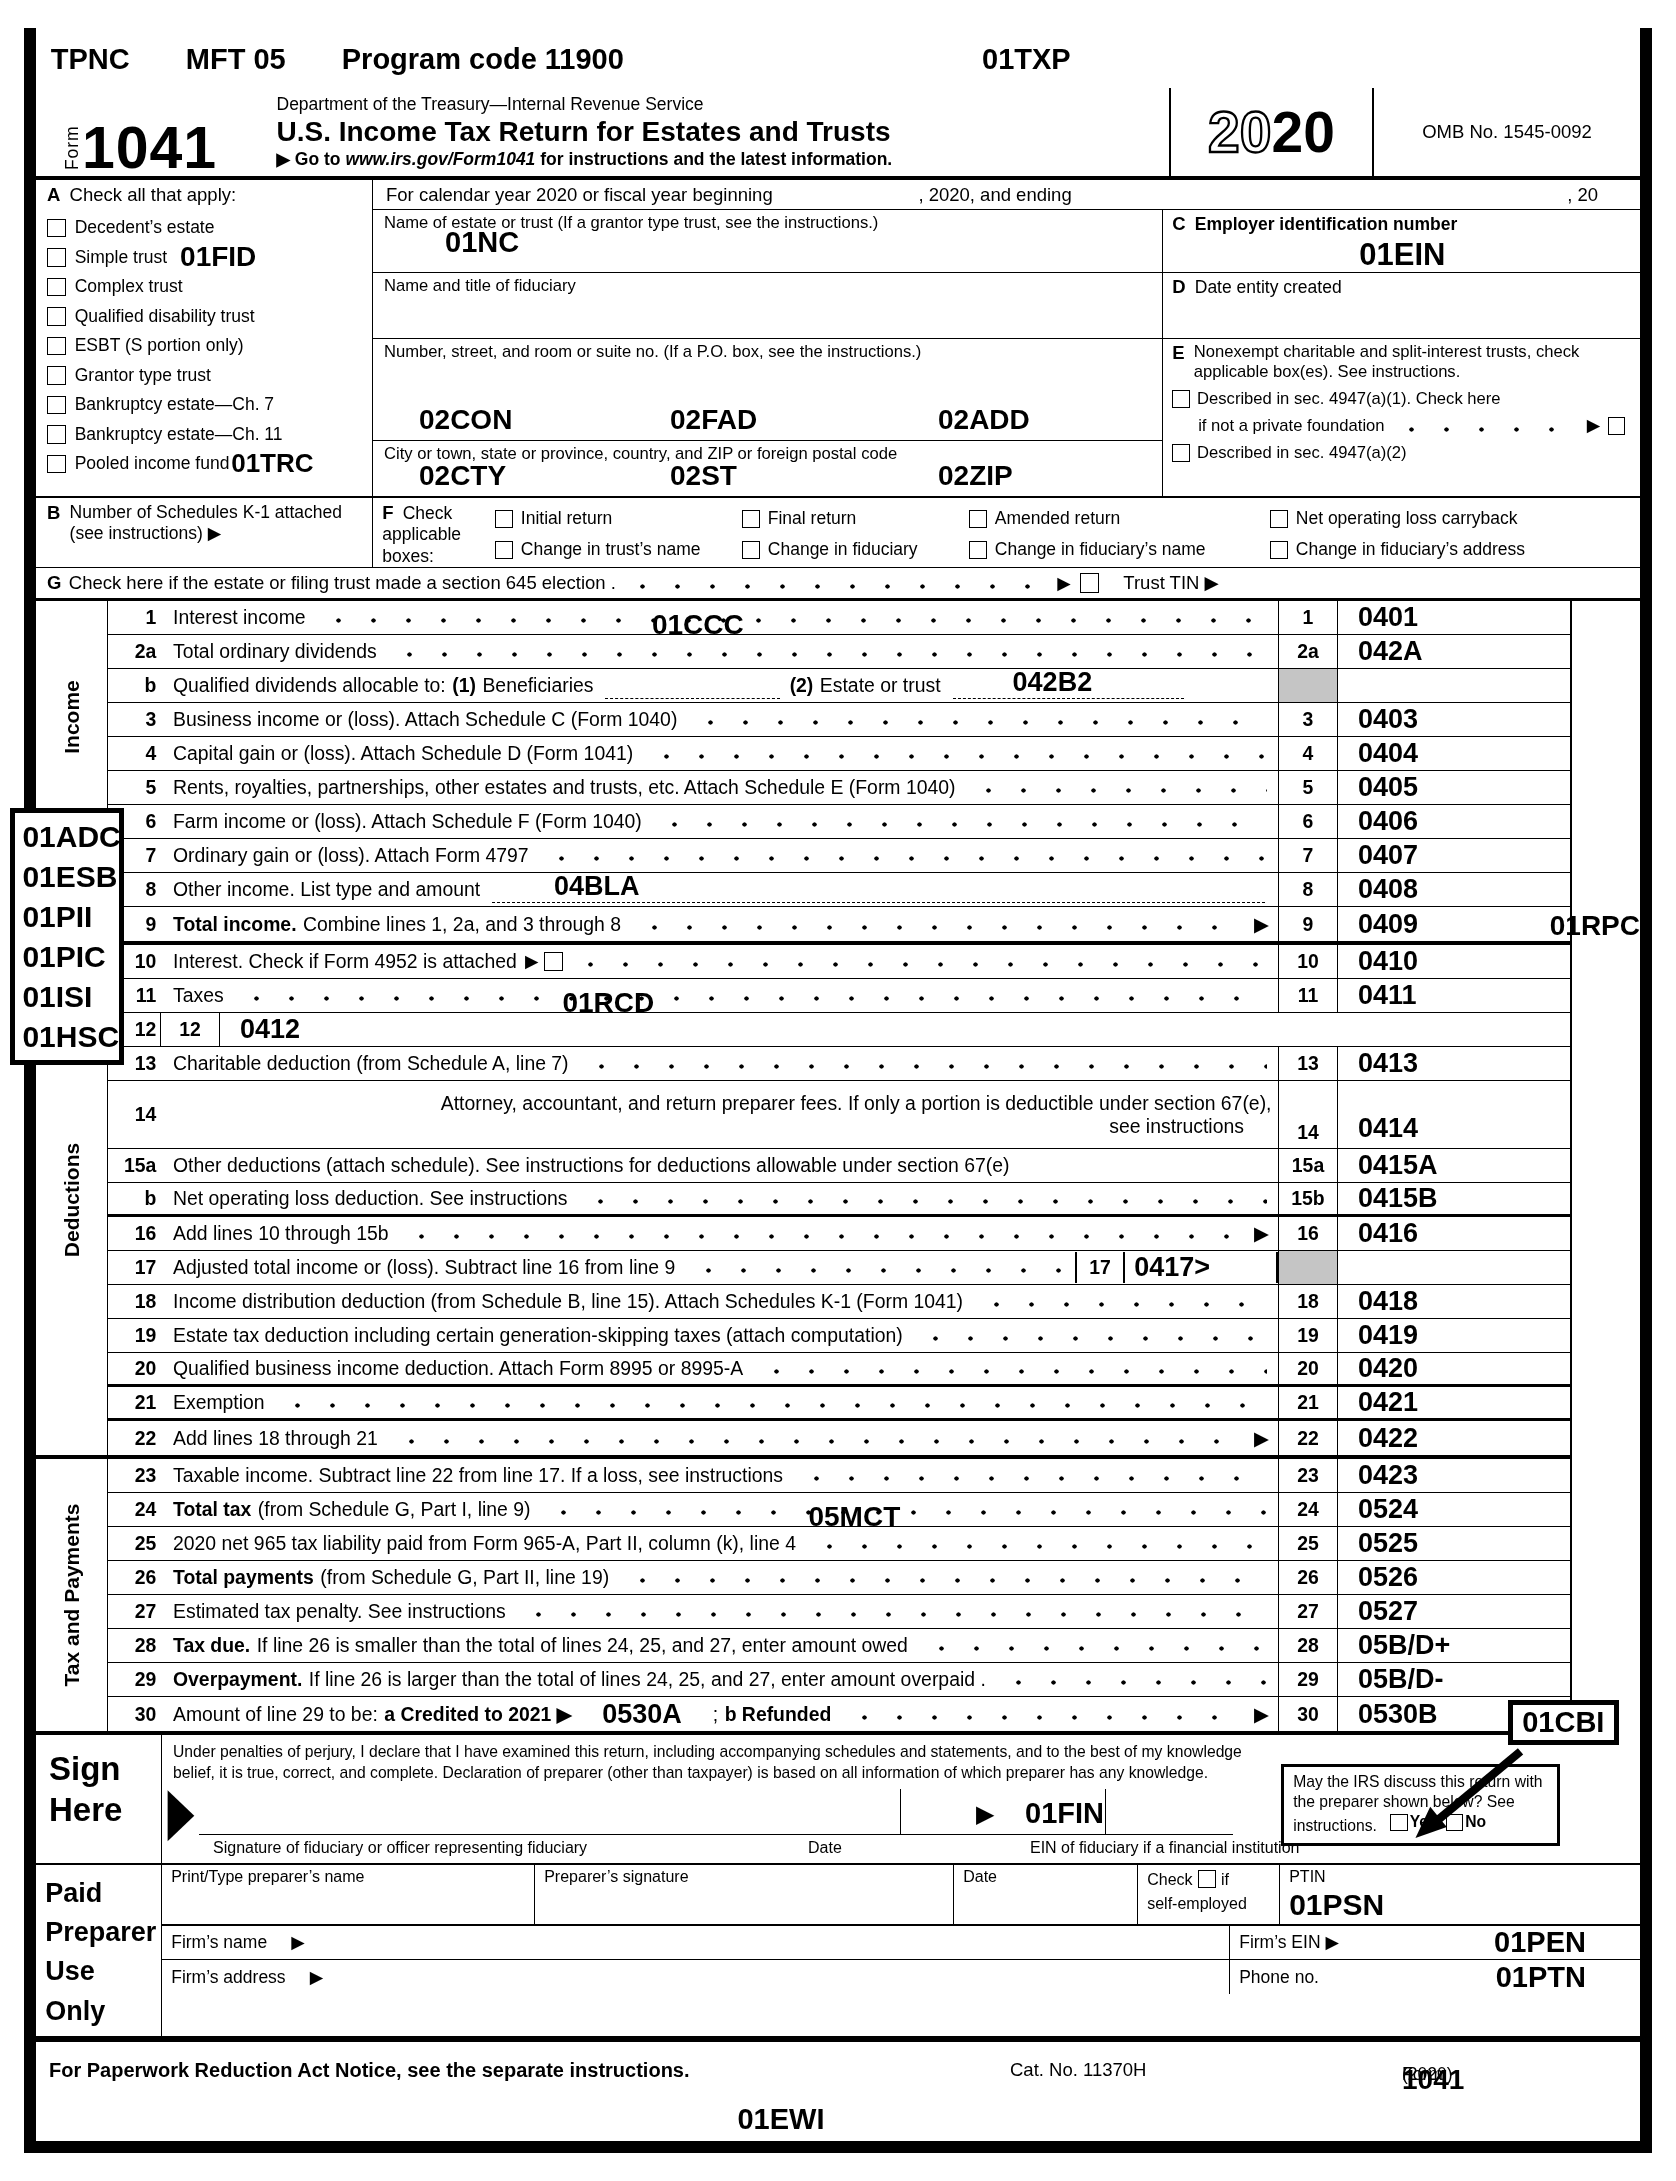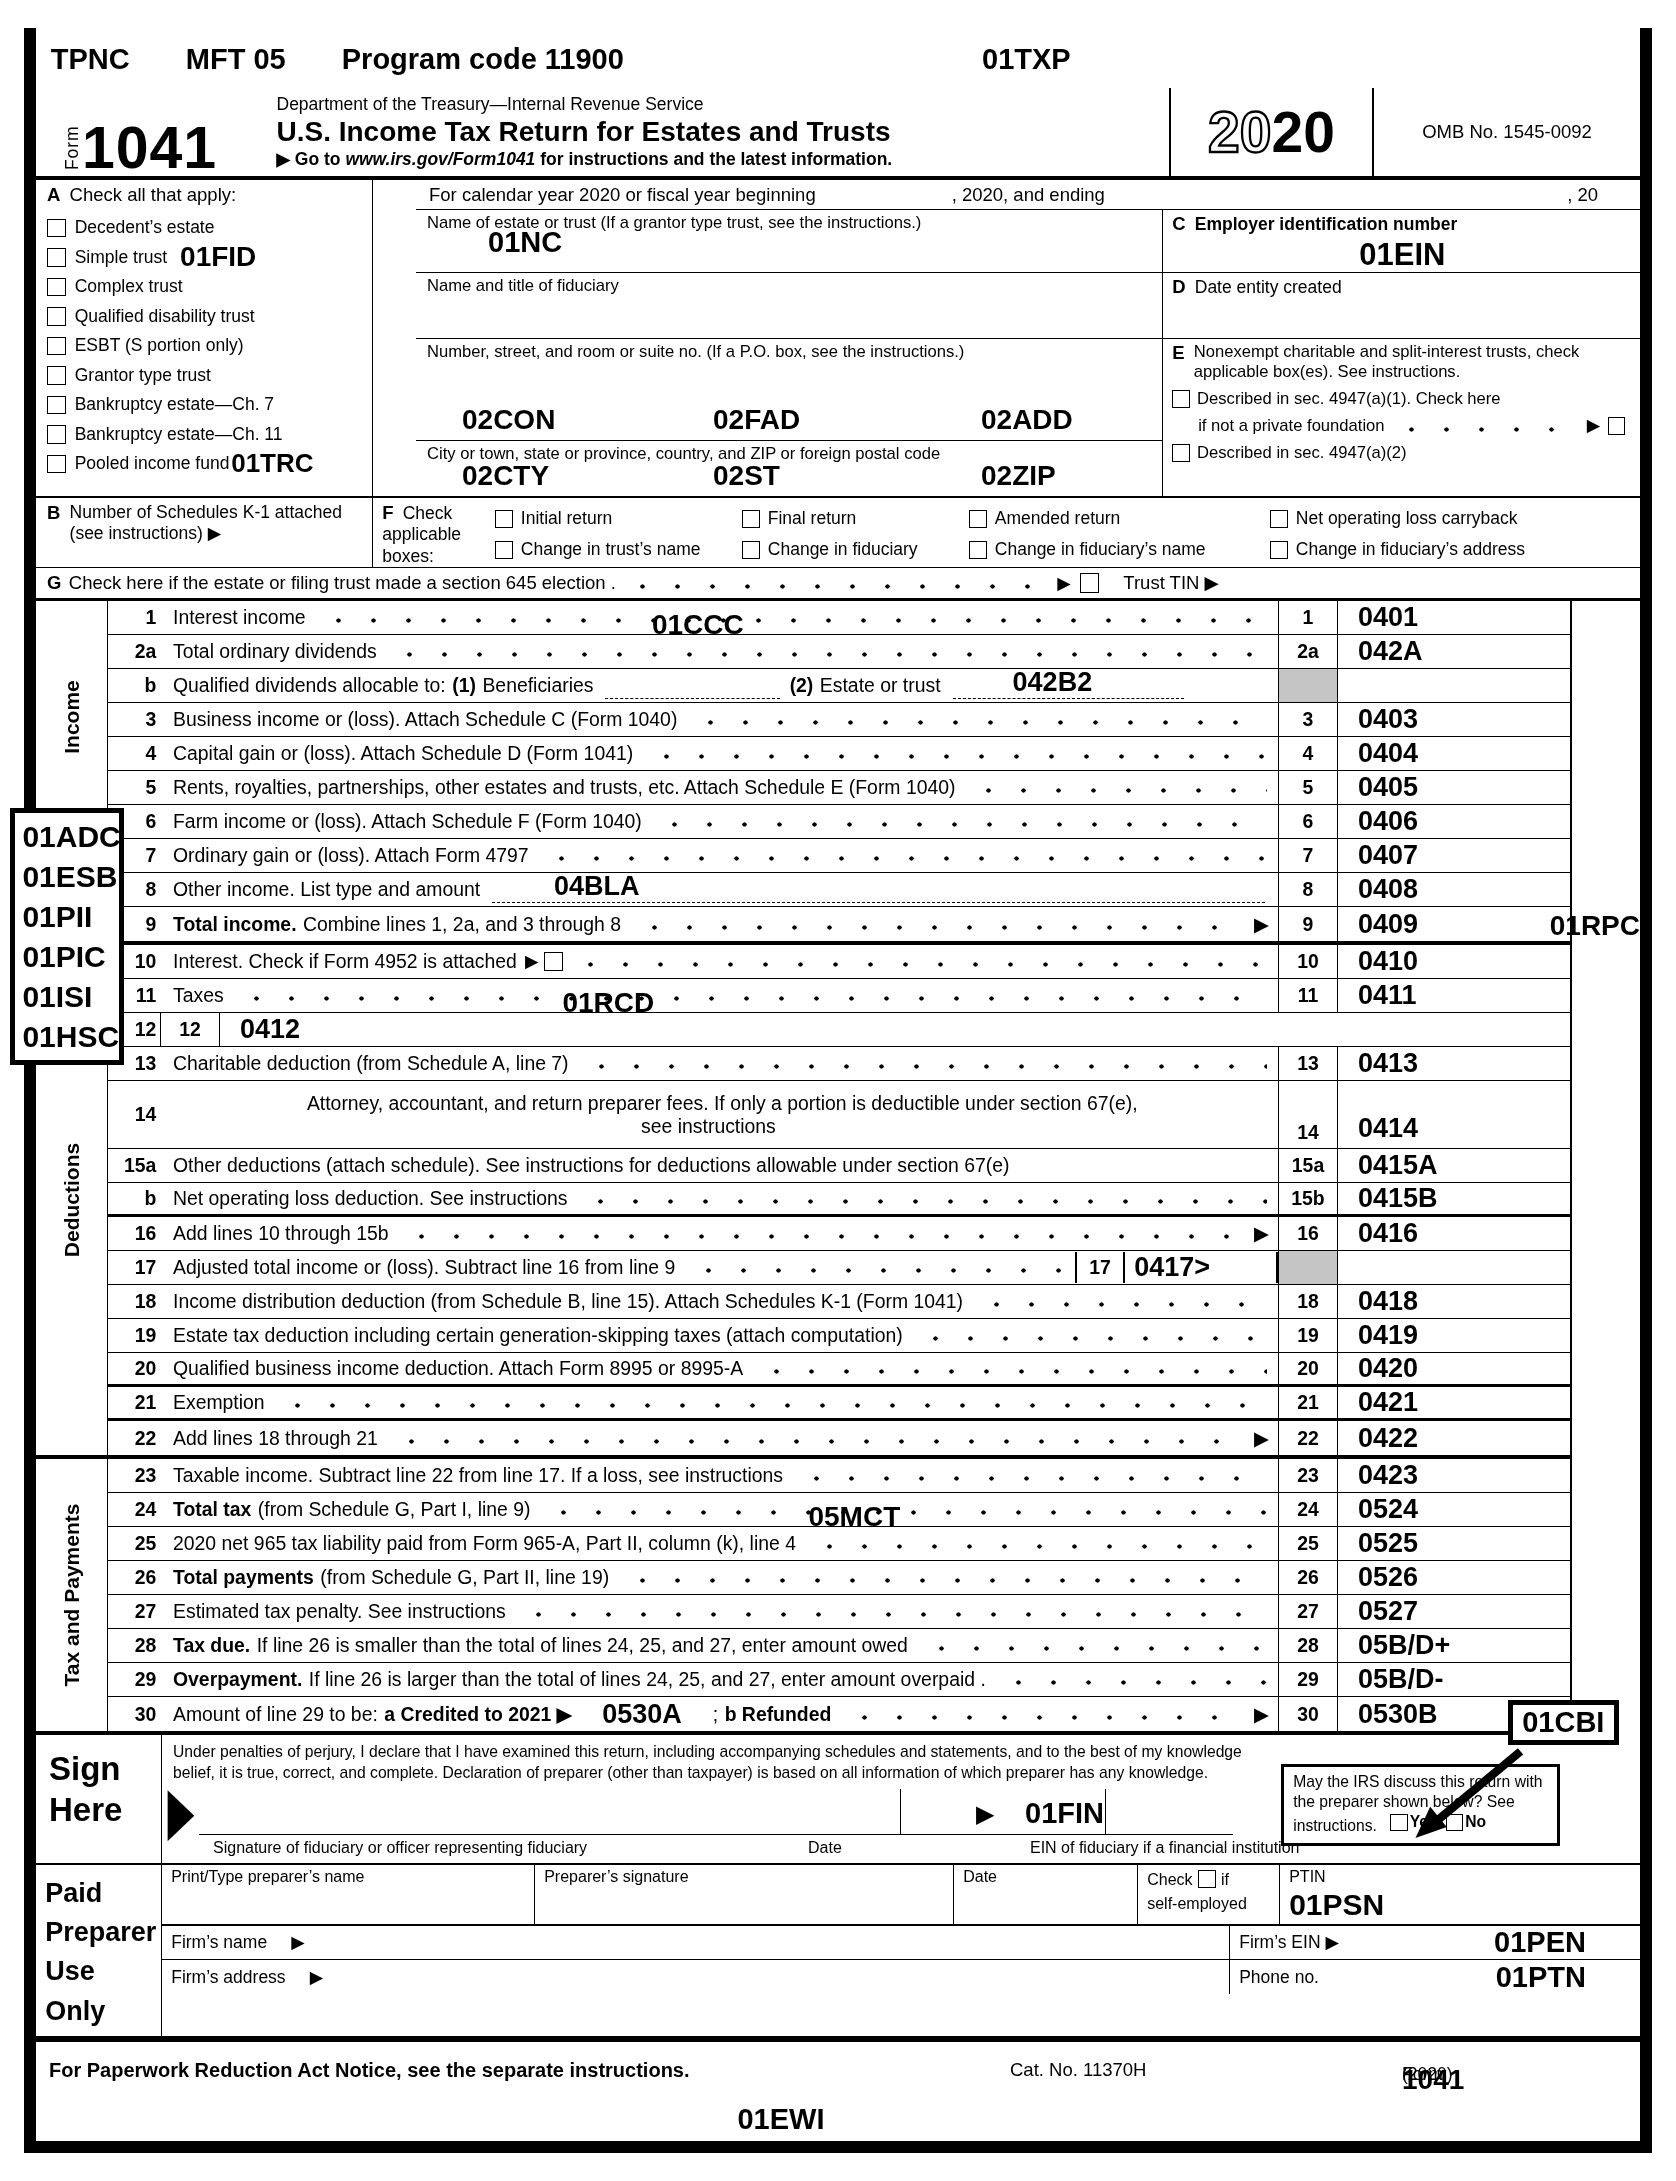--- a/index.html
+++ b/index.html
@@ -29,21 +29,21 @@
   .form-num { font-size: 59px; font-weight: bold; line-height: 0.95; letter-spacing: 0.9px; }
   .mh-center { flex: 1; padding: 5.5px 0 3.7px 5.5px; }
   .mh-agency { font-size: 17.5px; }
   .mh-title { font-size: 28px; font-weight: bold; margin: 1.8px 0 0.9px 0; }
   .mh-goto { font-size: 17.5px; font-weight: bold; }
   .mh-goto .url { font-style: italic; }
   .year-box { width: 205px; border-left: 2.8px solid #000; border-right: 2.8px solid #000; display:flex; align-items:center; justify-content:center; font-size: 57px; font-weight: bold; }
   .yr-outline { color:#fff; -webkit-text-stroke: 2.3px #000; }
   .omb { width: 266px; display:flex; align-items:center; justify-content:center; font-size: 18.5px; }
   
-  .entity { display:flex; border-bottom: 2.3px solid #000; gap: 43px; }
+  .entity { display:flex; border-bottom: 2.3px solid #000; }
   .col-a { width: 337px; border-right: 1.8px solid #000; padding: 3.7px 0 0 11px; overflow: visible; }
   .a-title { font-size: 18.5px; margin-bottom: 7.4px; }
   .a-letter, .letter { font-weight: bold; font-size: 18.5px; margin-right: 9.2px; }
   .a-item { display:flex; align-items:center; height: 29.5px; font-size: 17.5px; white-space: nowrap; }
   .cbox { display:inline-block; width: 18.5px; height: 18.5px; border: 1.8px solid #000; background:#fff; flex: none; }
   .a-item .cbox { margin-right: 9.2px; }
   .fid-code { font-weight: bold; font-size: 28px; margin-left: 13px; }
   .trc-code { font-weight: bold; font-size: 26px; margin-left: 1.8px; position: relative; z-index: 2; }
   .col-rest { flex: 1; display:flex; flex-direction: column; }
   .cal-row { height: 30px; border-bottom: 1.8px solid #000; display:flex; align-items:center; font-size: 18.5px; padding: 0 42px 0 13px; }
@@ -92,21 +92,21 @@
   .vlab { width: 72px; border-right: 1.8px solid #000; position: relative; flex: none; }
   .vlab span { position: absolute; left: 50%; top: 50%; transform: translate(-50%,-50%) rotate(-90deg); font-weight: bold; font-size: 21px; white-space: nowrap; }
   .sec-income .vlab span { top: 34%; }
   .rows { flex: 1; min-width: 0; }
   .line-row { display:flex; align-items:center; height: 34px; border-bottom: 1.4px solid #000; border-right: 2.3px solid #000; position: relative; }
   .rows .line-row:last-child { border-bottom: none; }
   .line-row.tall { height: 68px; }
   .line-row.thickb { border-bottom: 3.7px solid #000; }
   .lnum { width: 52px; flex:none; text-align: right; font-weight: bold; font-size: 19.4px; padding-right: 3.7px; }
   .lbody { flex: 1; min-width: 0; display:flex; align-items:center; padding-left: 13px; position: relative; }
-  .lbody.colwrap { flex-direction: column; align-items: center; justify-content: space-between; padding: 3.7px 0 3.7px 13px; }
+  .lbody.colwrap { flex-direction: column; align-items: flex-end; justify-content: space-between; padding: 3.7px 0 3.7px 13px; }
   .lline { display:flex; align-items:center; }
   .t { font-size: 19.4px; white-space: nowrap; margin-right: 6.5px; }
   .b { font-weight: bold; }
   .dots { flex: 1; min-width: 7.4px; height: 9.2px; margin: 7.4px 11px 0 9.2px; background-image: radial-gradient(circle, #000 1.9px, transparent 2.5px); background-size: 35px 7.4px; background-repeat: repeat-x; background-position: left center; }
   .lbody .glyph-arrow { margin: 0 5.5px 0 1.8px; }
   .lbody .cbox { width: 19.4px; height: 19.4px; }
   .overlay { position: absolute; top: 3px; font-weight: bold; font-size: 28px; background: transparent; }
   .rarrow { flex: none; width: 24px; }
   .rarrow::before { content: "▶"; font-size: 19.4px; }
   .rnum { width: 59px; flex:none; align-self: stretch; border-left: 1.8px solid #000; display:flex; align-items:center; justify-content:center; font-weight: bold; font-size: 19.4px; }

